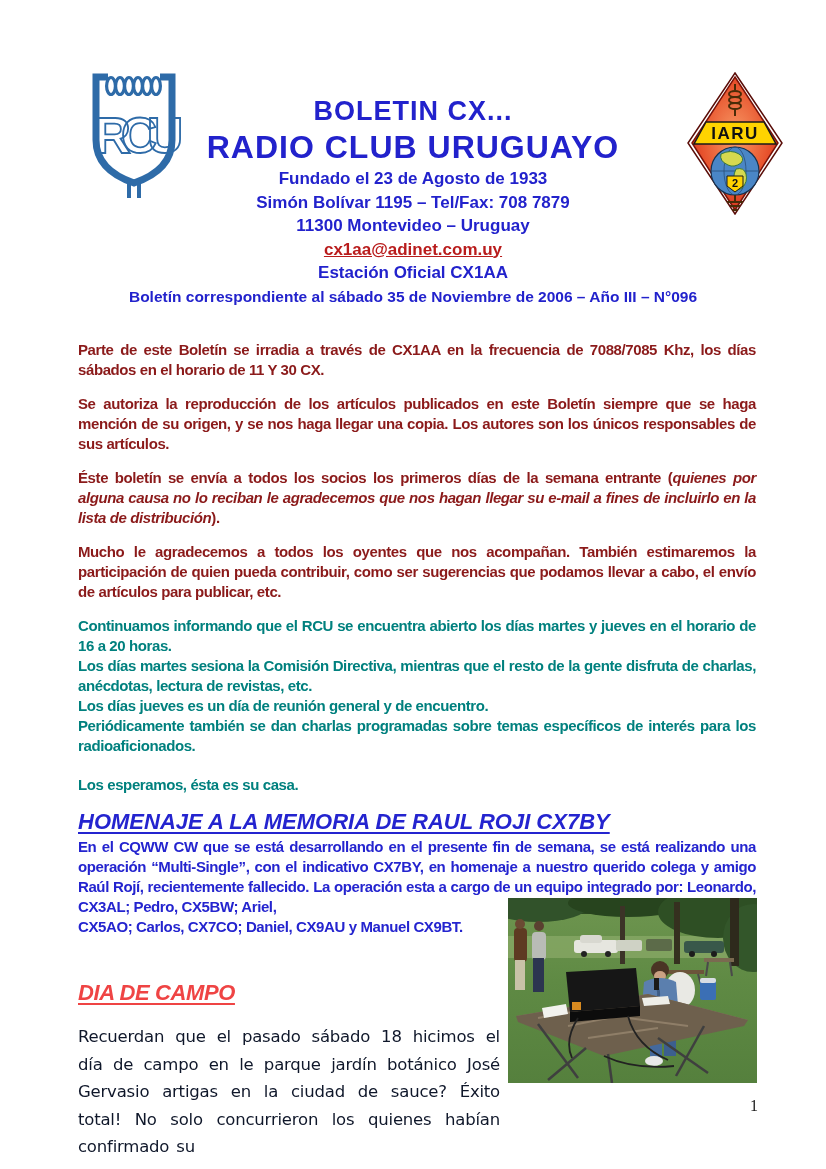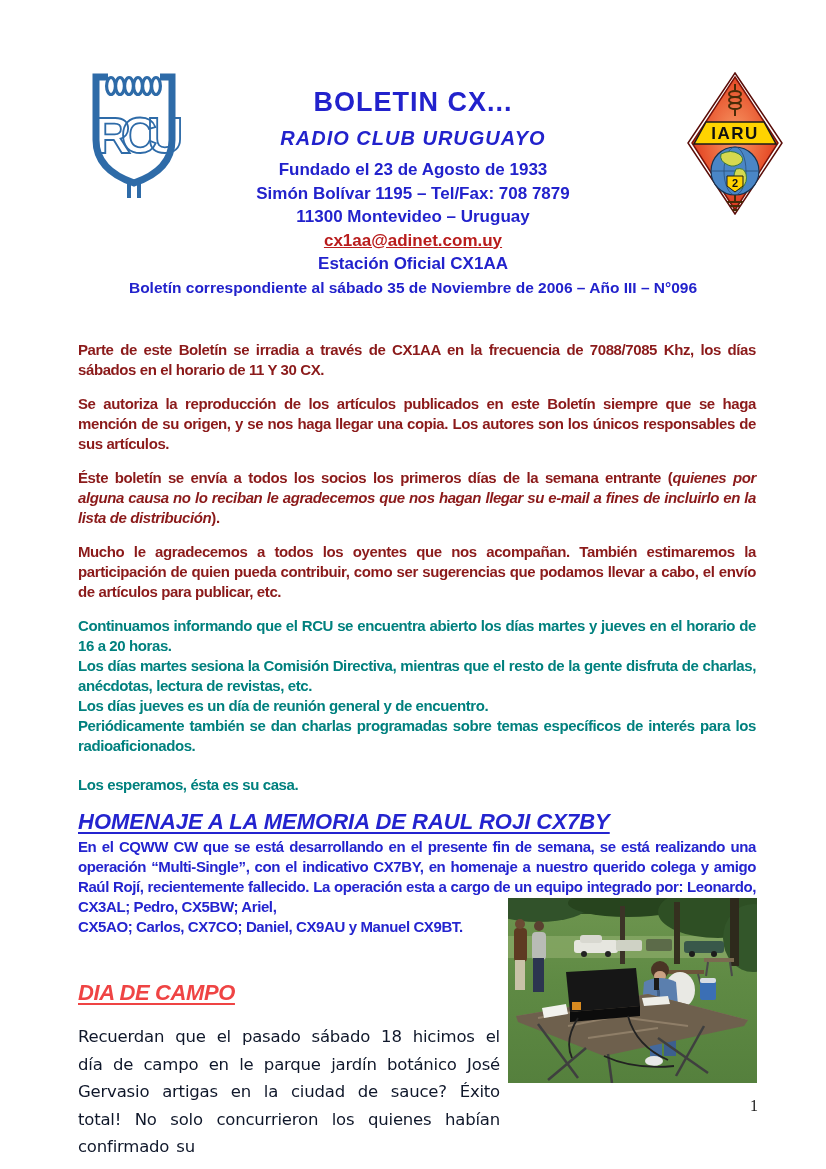--- a/index.html
+++ b/index.html
@@ -5,25 +5,25 @@
   html,body{margin:0;padding:0;background:#888;}
   .page{
     position:relative; width:826px; height:1169px; margin:0 auto;
     background:#ffffff; overflow:hidden;
     font-family:"Liberation Sans", sans-serif;
   }
   
   .logo-rcu{position:absolute; left:84px; top:70px; width:100px; height:132px;}
   .logo-iaru{position:absolute; left:686px; top:72px; width:98px; height:143px;}
   .header-center{
-    position:absolute; left:120px; top:86px; width:586px;
+    position:absolute; left:120px; top:95px; width:586px;
     text-align:center; color:#2222cc; font-weight:bold;
   }
   .title1{font-size:27px; line-height:32px; letter-spacing:1px;}
-  .title2{font-size:20px; line-height:40px; letter-spacing:1px;font-style:italic;}
+  .title2{font-size:32px; line-height:40px; letter-spacing:1px;}
   .hsub{font-size:17px; line-height:23.5px;}
   .hlink a{color:#b91c1c; text-decoration:underline; cursor:pointer;}
   .hissue{font-size:15.5px; line-height:23px;}
   
   .body{
     position:absolute; left:78px; top:340px; width:678px;
     font-size:15px; font-weight:bold; letter-spacing:-0.4px;
     line-height:20px; text-align:justify;
   }
   .body p{margin:0 0 14px 0;}

